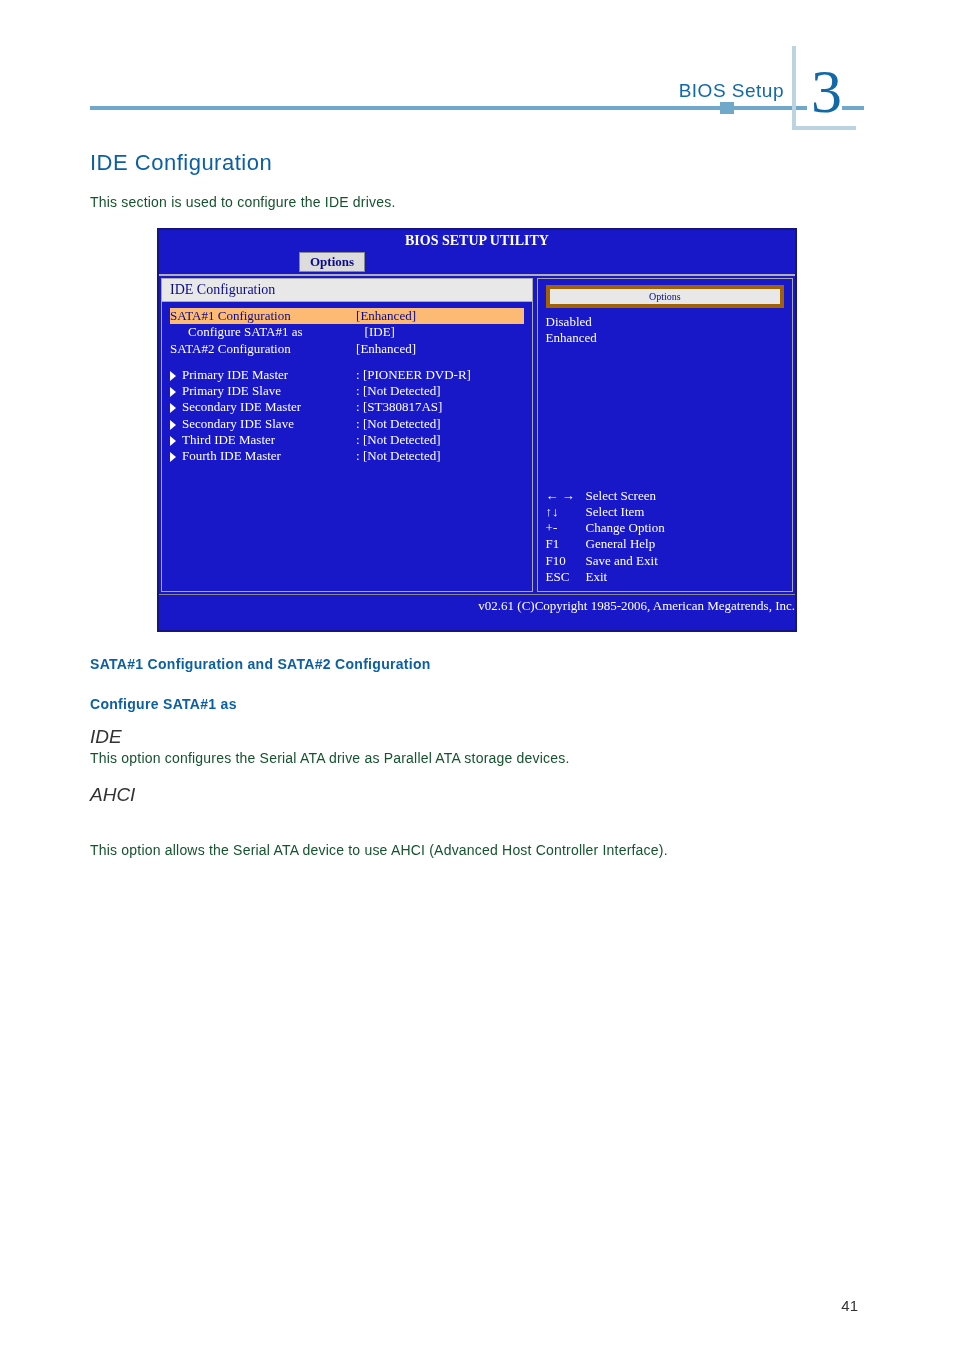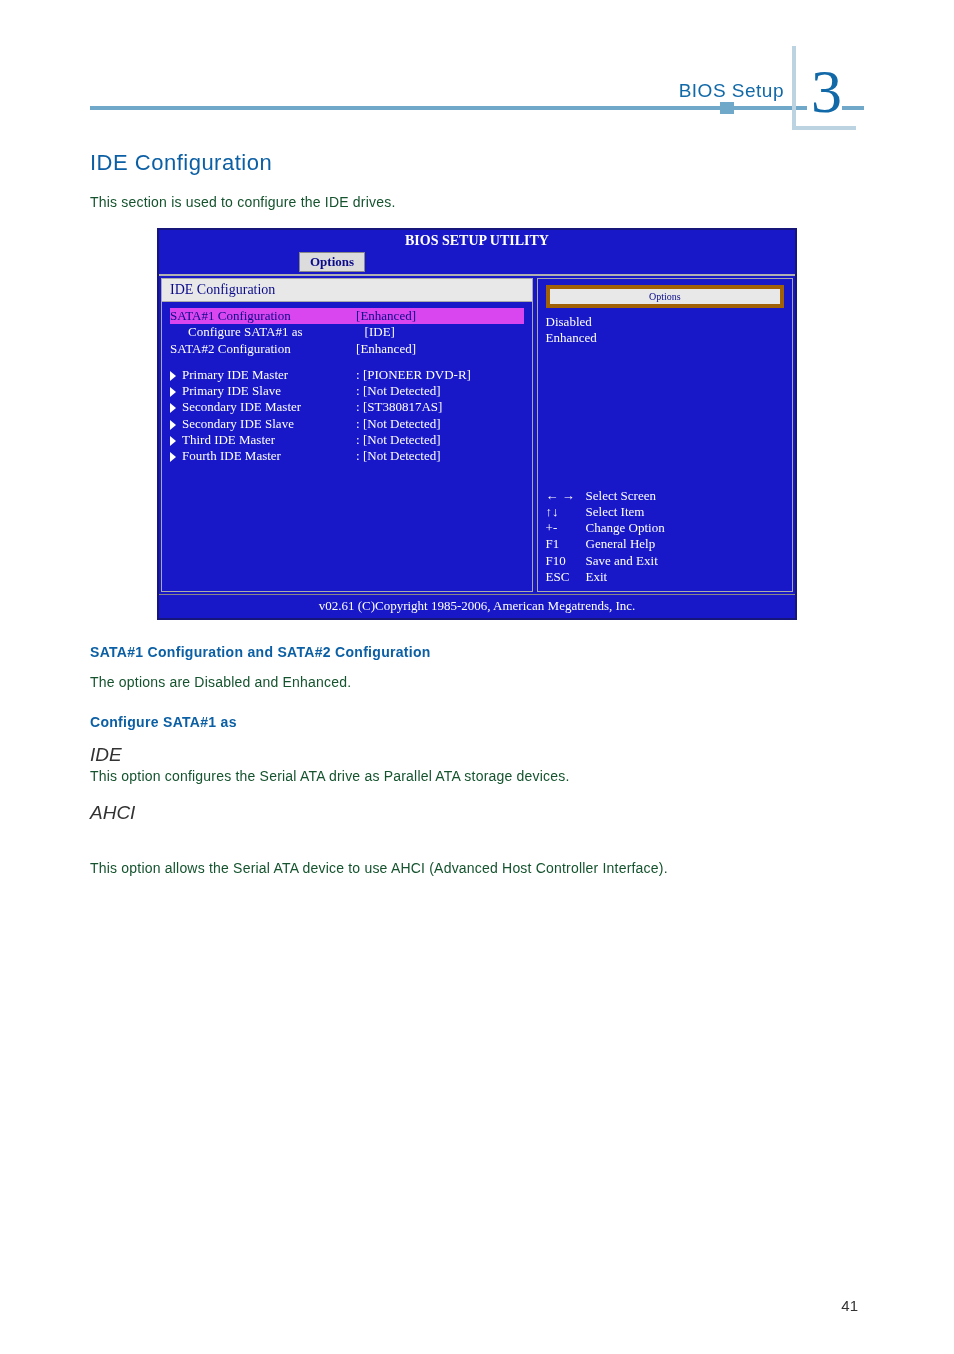--- a/index.html
+++ b/index.html
@@ -164,21 +164,21 @@
   .ide-inner {
     padding: 6px 8px 10px 8px;
   }
   .cfg-row {
     display: flex;
     line-height: 1.25;
   }
   .cfg-row .lbl { flex: 1; color: #fff; }
   .cfg-row .lbl.indent { padding-left: 18px; }
   .cfg-row .val { flex: 0.9; color: #fff; }
-  .cfg-row.hl { background: #d946ef; align-items: center; }
+  .cfg-row.hl { background: #fdba74; align-items: center; }
   .cfg-row.hl .lbl, .cfg-row.hl .val { color: #0a0a8a; }
   .gap { height: 10px; }
   .tri { display:inline-block; width:0; height:0; border-top:5px solid transparent; border-bottom:5px solid transparent; border-left:6px solid #fff; margin-right:6px; vertical-align:middle; }
 
   .opt-box {
     background: #e8e8e8;
     color: #0a0a8a;
     text-align: center;
     padding: 2px 4px;
     border: 4px solid #a16207;
@@ -187,22 +187,22 @@
   }
   .help-top { color: #fff; line-height: 1.25; }
   .legend { color: #fff; font-size: 13px; line-height: 1.25; }
   .legend-row { display: flex; }
   .legend-row .k { width: 40px; }
   .legend-row .d { flex: 1; }
 
   .bios-footer {
     background: #1818c8;
     color: #fff;
-    text-align: center;
-    padding: 3px 0 4px 0;
+    text-align: right;
+    padding: 3px 0 16px 0;
     border-top: 1px solid #888;
     font-size: 13px;
   }
 
   .pagefoot {
     position: absolute;
     bottom: 40px;
     right: 96px;
     color: #333;
     font-size: 15px;
@@ -305,21 +305,20 @@
               <span class="k">ESC</span>
               <span class="d">Exit</span>
             </div>
         </div>
       </div>
     </div>
     <div class="bios-footer">v02.61 (C)Copyright 1985-2006, American Megatrends, Inc.</div>
   </div>
 
   <h4 class="blue-sub">SATA#1 Configuration and SATA#2 Configuration</h4>
-  <p class="body">The options are Disabled and Enhanced.</p>
 
   <h4 class="blue-sub">Configure SATA#1 as</h4>
 
   <div class="ital">IDE</div>
   <p class="body">This option configures the Serial ATA drive as Parallel ATA storage devices.</p>
 
   <div class="ital">AHCI</div>
   <p class="body just">This option allows the Serial ATA device to use AHCI (Advanced Host Controller Interface).</p>
 
   <div class="pagefoot">41</div>

